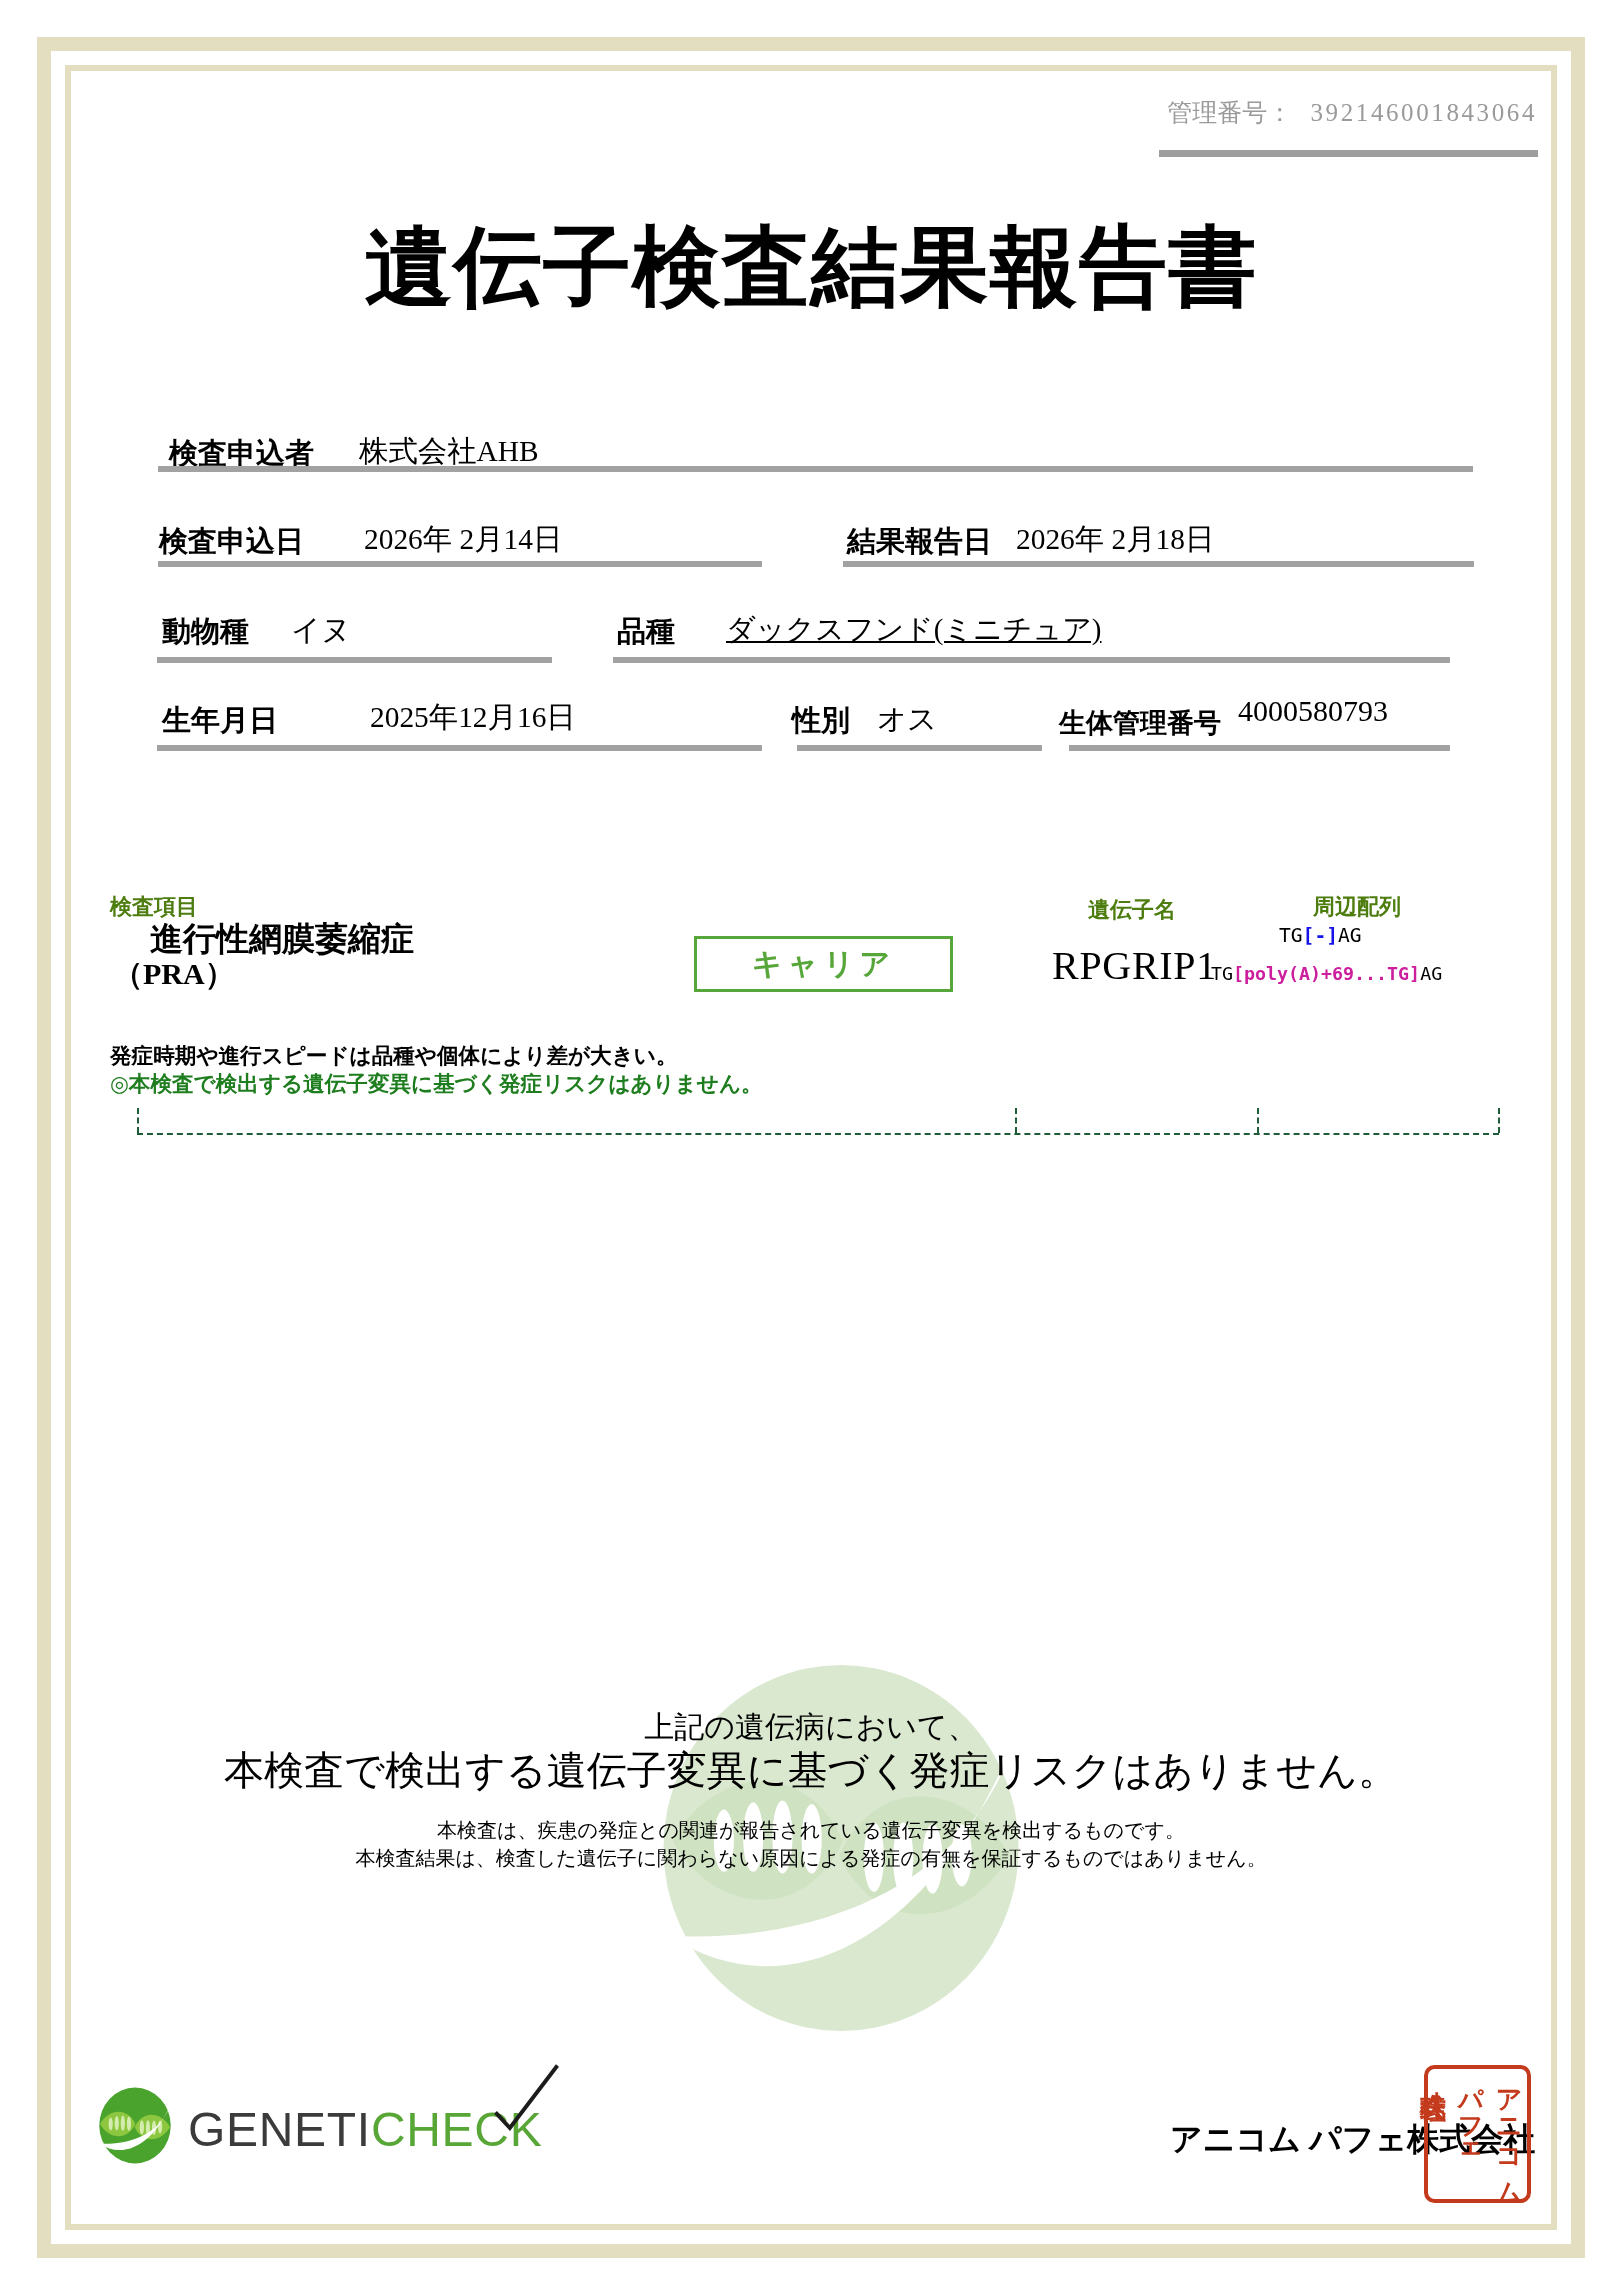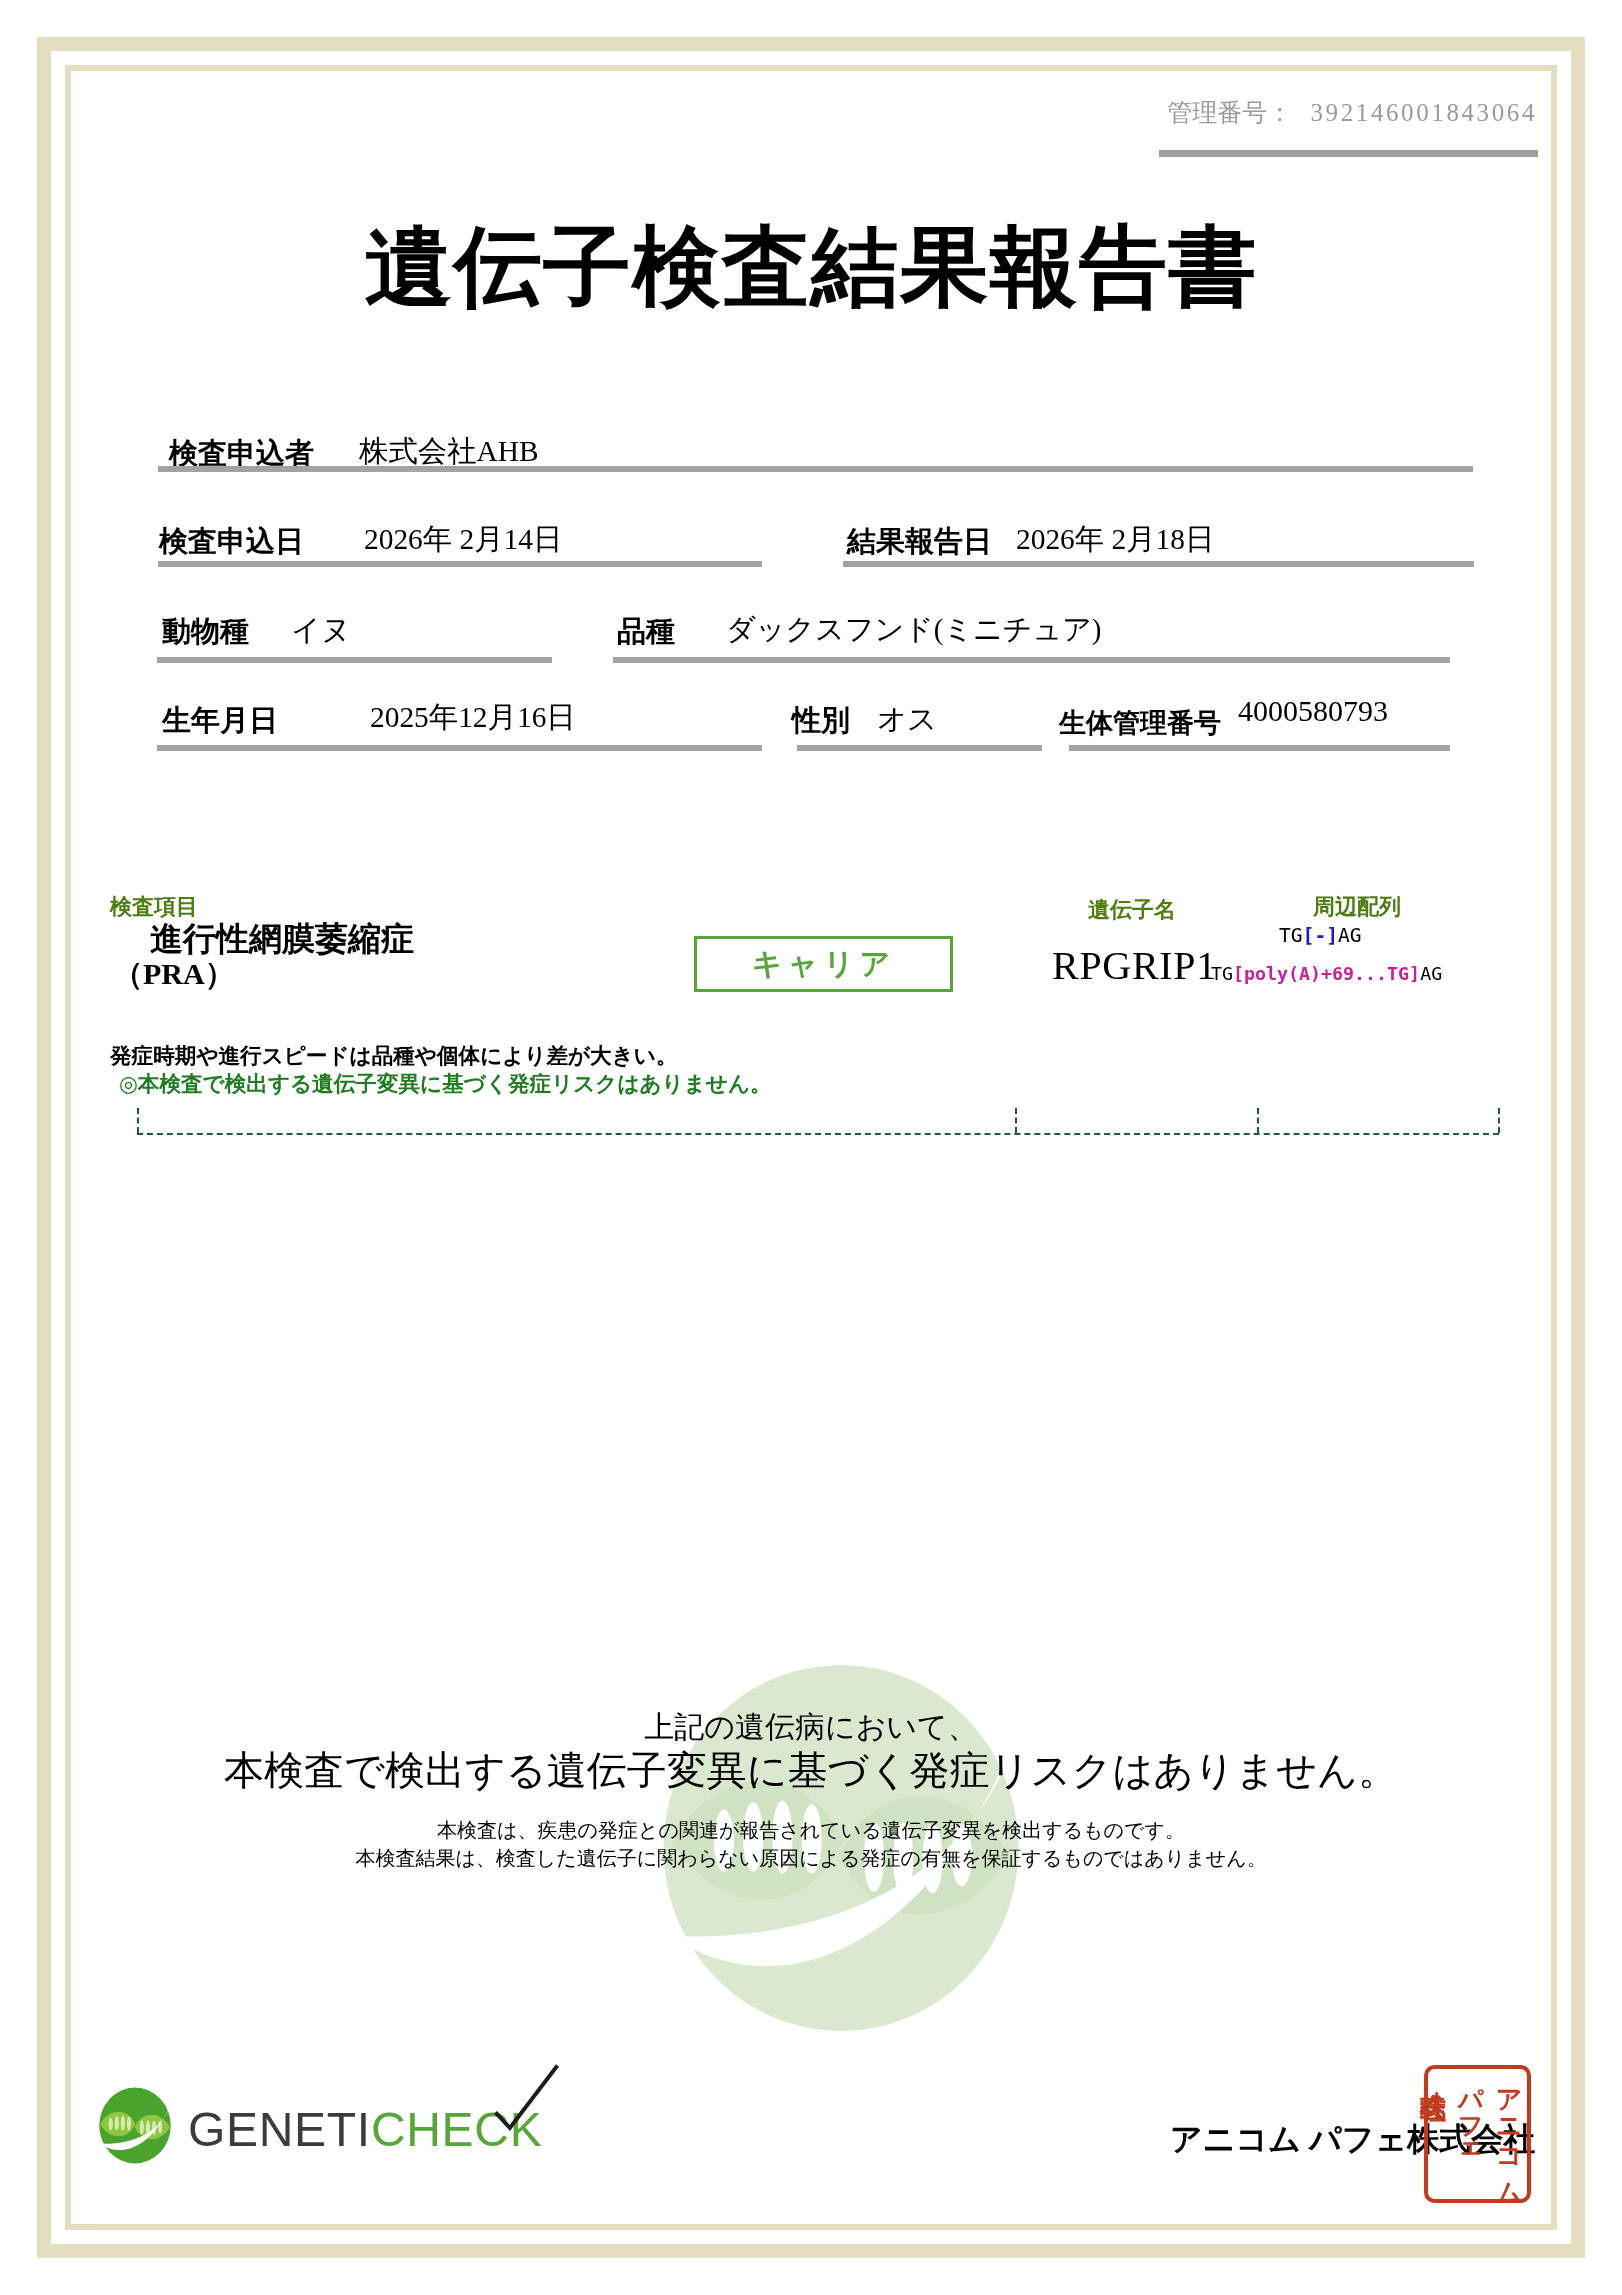--- a/index.html
+++ b/index.html
@@ -102,21 +102,21 @@
   <div class="abs val" style="top:520px;left:364px;">2026年 2月14日</div>
   <div class="bar" style="top:561px;left:158px;width:604px;"></div>
   <div class="abs lbl" style="top:522px;left:847px;">結果報告日</div>
   <div class="abs val" style="top:520px;left:1016px;">2026年 2月18日</div>
   <div class="bar" style="top:561px;left:843px;width:631px;"></div>
 
   <div class="abs lbl" style="top:612px;left:162px;">動物種</div>
   <div class="abs val" style="top:611px;left:291px;">イヌ</div>
   <div class="bar" style="top:657px;left:157px;width:395px;"></div>
   <div class="abs lbl" style="top:612px;left:617px;">品種</div>
-  <div class="abs val" style="top:610px;left:726px;font-size:29px;">ダックスフンド(ミニチュア)</div>
+  <div class="abs val" style="top:610px;left:726px;font-size:29px;text-decoration:underline;">ダックスフンド(ミニチュア)</div>
   <div class="bar" style="top:657px;left:613px;width:837px;"></div>
 
   <div class="abs lbl" style="top:701px;left:162px;">生年月日</div>
   <div class="abs val" style="top:698px;left:370px;">2025年12月16日</div>
   <div class="bar" style="top:745px;left:157px;width:605px;"></div>
   <div class="abs lbl" style="top:701px;left:792px;">性別</div>
   <div class="abs val" style="top:700px;left:877px;">オス</div>
   <div class="bar" style="top:745px;left:797px;width:245px;"></div>
   <div class="abs lbl" style="top:705px;left:1059px;font-size:27px;">生体管理番号</div>
   <div class="abs val" style="top:694px;left:1238px;font-size:30px;">4000580793</div>
@@ -135,21 +135,21 @@
 
   <div class="abs green-h" style="top:872px;left:1313px;">周辺配列</div>
   <div class="abs seq seq1">
     <span>TG</span><span class="seq-blue">[-]</span><span>AG</span>
   </div>
   <div class="abs seq seq2">
     <span>TG</span><span class="seq-magenta">[poly(A)+69...TG]</span><span>AG</span>
   </div>
 
   <div class="abs desc" style="top:1041px;left:110px;">発症時期や進行スピードは品種や個体により差が大きい。</div>
-  <div class="abs desc green" style="top:1069px;left:110px;margin-left:9px;">◎本検査で検出する遺伝子変異に基づく発症リスクはありません。</div>
+  <div class="abs desc green" style="top:1069px;left:110px;">◎本検査で検出する遺伝子変異に基づく発症リスクはありません。</div>
 
   <div class="vdash" style="left:137px;"></div>
   <div class="vdash" style="left:1015px;"></div>
   <div class="vdash" style="left:1257px;"></div>
   <div class="vdash" style="left:1498px;"></div>
   <div class="hdash"></div>
 
   <div class="abs summary sum1">上記の遺伝病において、</div>
   <div class="abs summary sum2">本検査で検出する遺伝子変異に基づく発症リスクはありません。</div>
   <div class="abs summary note">本検査は、疾患の発症との関連が報告されている遺伝子変異を検出するものです。</div>

